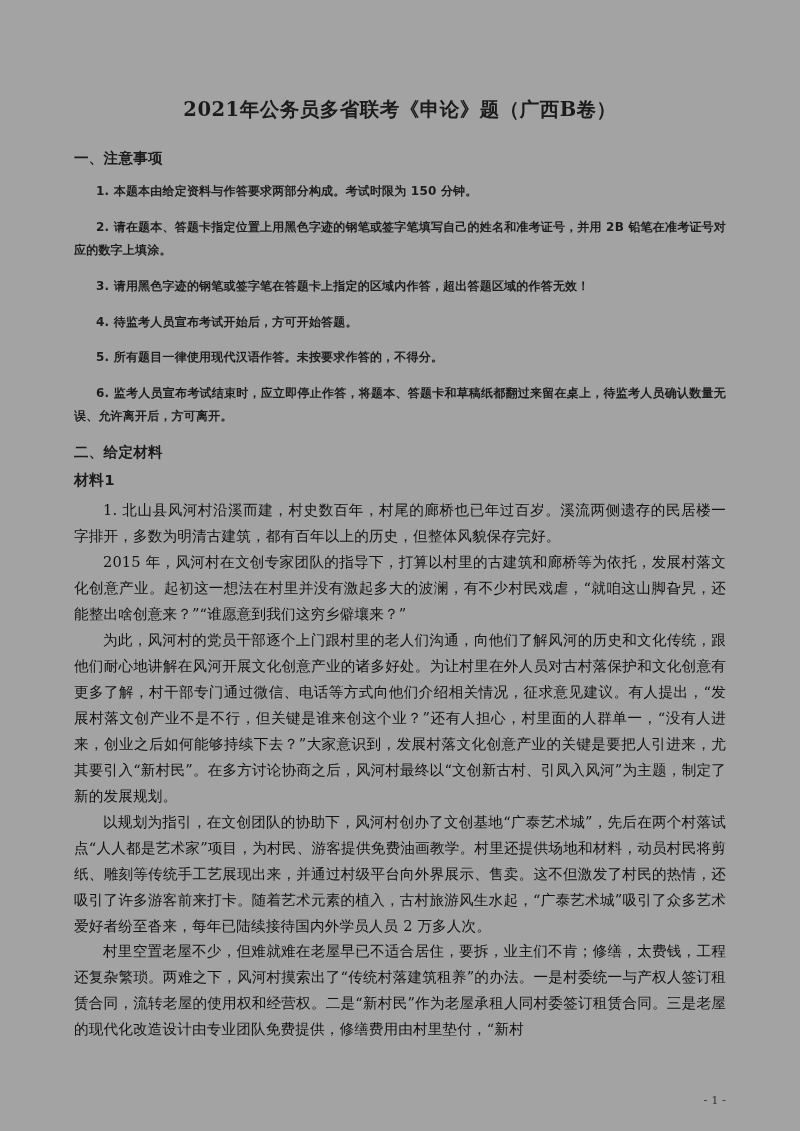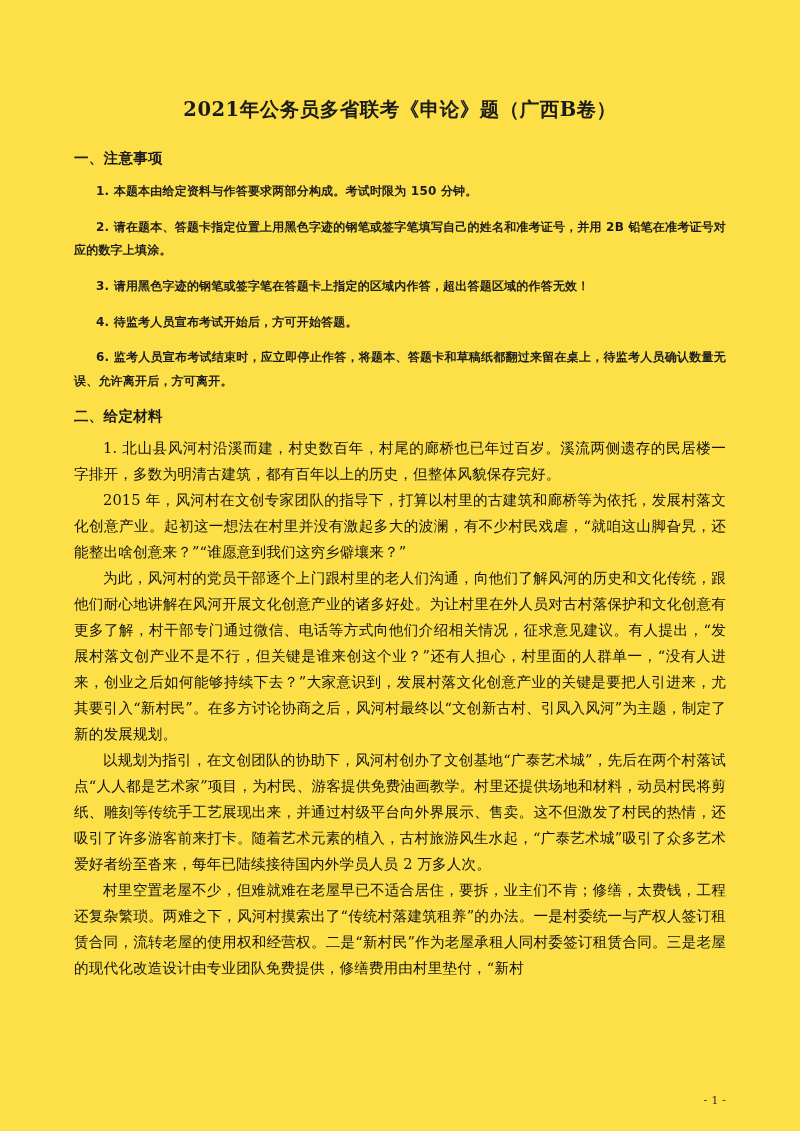--- a/index.html
+++ b/index.html
@@ -7,21 +7,21 @@
     padding: 0;
     background: #ffffff;
   }
   body {
     font-family: "DejaVu Sans", "Liberation Sans", sans-serif;
   }
   .page {
     position: relative;
     width: 800px;
     height: 1131px;
-    background: #fde047;
+    background: #a3a3a3;
     box-sizing: border-box;
     padding: 96px 74px 28px 74px;
     overflow: hidden;
   }
   .doc-title {
     text-align: center;
     font-size: 19.5px;
     font-weight: bold;
     letter-spacing: 0.5px;
     color: #1b1b1b;
@@ -86,25 +86,27 @@
 
   <h1 class="doc-title">2021年公务员多省联考《申论》题（广西B卷）</h1>
 
   <div class="section-head">一、注意事项</div>
 
   <div class="notice-list">
     <p class="notice-item">1. 本题本由给定资料与作答要求两部分构成。考试时限为 150 分钟。</p>
     <p class="notice-item">2. 请在题本、答题卡指定位置上用黑色字迹的钢笔或签字笔填写自己的姓名和准考证号，并用 2B 铅笔在准考证号对应的数字上填涂。</p>
     <p class="notice-item">3. 请用黑色字迹的钢笔或签字笔在答题卡上指定的区域内作答，超出答题区域的作答无效！</p>
     <p class="notice-item">4. 待监考人员宣布考试开始后，方可开始答题。</p>
+    <p class="notice-item">5. 所有题目一律使用现代汉语作答。未按要求作答的，不得分。</p>
     <p class="notice-item">6. 监考人员宣布考试结束时，应立即停止作答，将题本、答题卡和草稿纸都翻过来留在桌上，待监考人员确认数量无误、允许离开后，方可离开。</p>
   </div>
 
   <div class="section-head section-two">二、给定材料</div>
 
+  <div class="material-head">材料1</div>
 
   <div class="body-text">
     <p class="body-p">1. 北山县风河村沿溪而建，村史数百年，村尾的廊桥也已年过百岁。溪流两侧遗存的民居楼一字排开，多数为明清古建筑，都有百年以上的历史，但整体风貌保存完好。</p>
     <p class="body-p">2015 年，风河村在文创专家团队的指导下，打算以村里的古建筑和廊桥等为依托，发展村落文化创意产业。起初这一想法在村里并没有激起多大的波澜，有不少村民戏虐，“就咱这山脚旮旯，还能整出啥创意来？”“谁愿意到我们这穷乡僻壤来？”</p>
     <p class="body-p">为此，风河村的党员干部逐个上门跟村里的老人们沟通，向他们了解风河的历史和文化传统，跟他们耐心地讲解在风河开展文化创意产业的诸多好处。为让村里在外人员对古村落保护和文化创意有更多了解，村干部专门通过微信、电话等方式向他们介绍相关情况，征求意见建议。有人提出，“发展村落文创产业不是不行，但关键是谁来创这个业？”还有人担心，村里面的人群单一，“没有人进来，创业之后如何能够持续下去？”大家意识到，发展村落文化创意产业的关键是要把人引进来，尤其要引入“新村民”。在多方讨论协商之后，风河村最终以“文创新古村、引凤入风河”为主题，制定了新的发展规划。</p>
     <p class="body-p">以规划为指引，在文创团队的协助下，风河村创办了文创基地“广泰艺术城”，先后在两个村落试点“人人都是艺术家”项目，为村民、游客提供免费油画教学。村里还提供场地和材料，动员村民将剪纸、雕刻等传统手工艺展现出来，并通过村级平台向外界展示、售卖。这不但激发了村民的热情，还吸引了许多游客前来打卡。随着艺术元素的植入，古村旅游风生水起，“广泰艺术城”吸引了众多艺术爱好者纷至沓来，每年已陆续接待国内外学员人员 2 万多人次。</p>
     <p class="body-p">村里空置老屋不少，但难就难在老屋早已不适合居住，要拆，业主们不肯；修缮，太费钱，工程还复杂繁琐。两难之下，风河村摸索出了“传统村落建筑租养”的办法。一是村委统一与产权人签订租赁合同，流转老屋的使用权和经营权。二是“新村民”作为老屋承租人同村委签订租赁合同。三是老屋的现代化改造设计由专业团队免费提供，修缮费用由村里垫付，“新村</p>
   </div>
 
   <div class="page-number">- 1 -</div>

